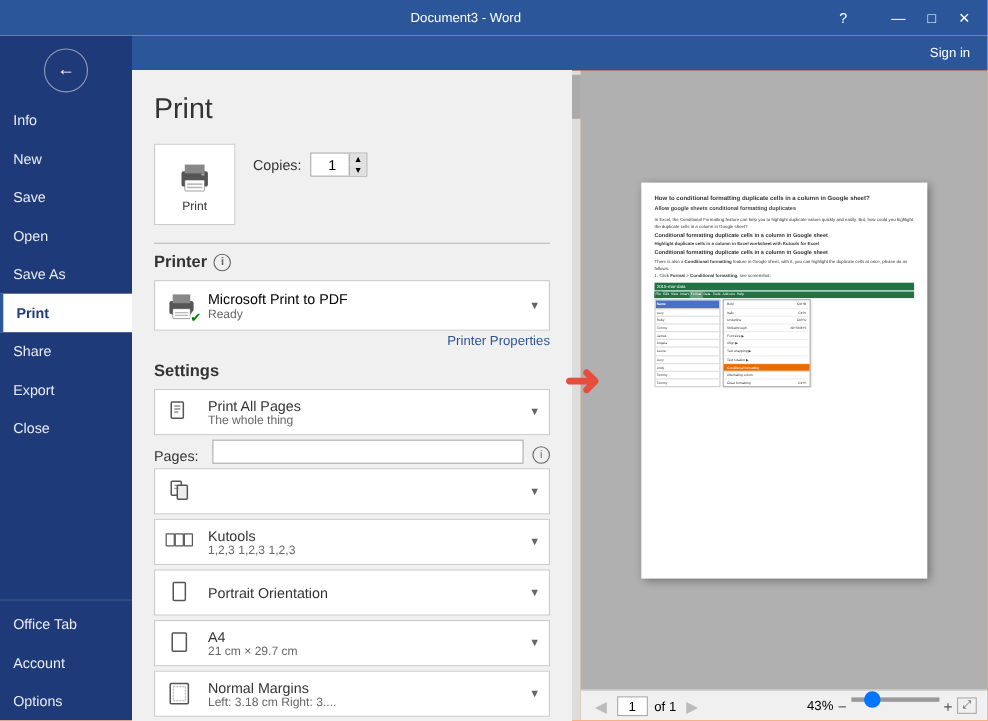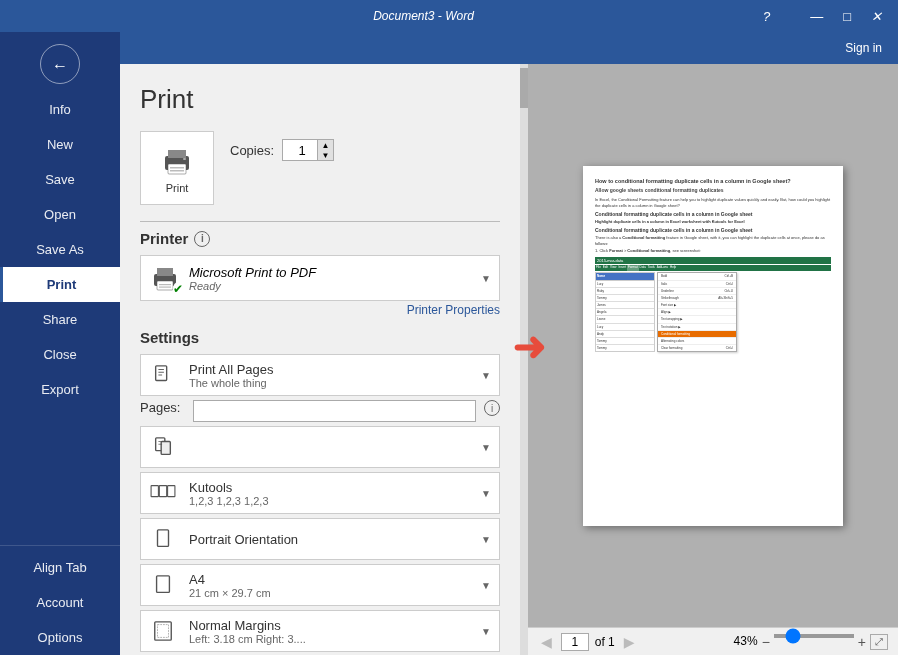--- a/index.html
+++ b/index.html
@@ -9,21 +9,20 @@
     .titlebar {
       background: #2b579a;
       height: 32px;
       display: flex;
       align-items: center;
       justify-content: space-between;
       padding: 0 10px;
       color: white;
       font-size: 12px;
       flex-shrink: 0;
-      font-style: italic;
     }
     .titlebar-title { flex: 1; text-align: center; }
     .titlebar-controls { display: flex; gap: 8px; align-items: center; }
     .titlebar-controls span { cursor: pointer; padding: 2px 6px; font-size: 13px; }
     .titlebar-help { margin-right: 20px; }
 
     
     .app-body { display: flex; flex: 1; overflow: hidden; }
 
     
@@ -46,21 +45,20 @@
       margin: 12px auto 8px auto;
       cursor: pointer;
       font-size: 16px;
       color: white;
     }
     .sidebar-item {
       padding: 10px 12px;
       cursor: pointer;
       font-size: 13px;
       color: rgba(255,255,255,0.9);
-      text-align: center;
     }
     .sidebar-item.active {
       background: white;
       color: #1e3a78;
       font-weight: 600;
       border-left: 3px solid #2b579a;
     }
     .sidebar-divider { height: 1px; background: rgba(255,255,255,0.15); margin: 4px 0; }
     .sidebar-bottom { margin-top: auto; }
 
@@ -215,21 +213,21 @@
     }
     .printer-info { display: flex; align-items: center; gap: 8px; }
 
     .dropdown-arrow {
       font-size: 10px;
       color: #666;
     }
 
     .printer-name { font-size: 13px; font-weight: 500; }
     .printer-status { font-size: 11px; color: #666; }
-    .printer-name-wrap { display: flex; flex-direction: column; font-style: italic; }
+    .printer-name-wrap { display: flex; flex-direction: column; }
 
     .printer-props-link {
       color: #2b579a;
       font-size: 12px;
       text-align: right;
       cursor: pointer;
       margin-bottom: 12px;
     }
 
     
@@ -253,21 +251,21 @@
       justify-content: center;
       flex-shrink: 0;
     }
 
     .setting-text { flex: 1; }
     .setting-main { font-size: 13px; font-weight: 500; color: #333; }
     .setting-sub { font-size: 11px; color: #666; }
 
     .pages-row {
       display: flex;
-      align-items: flex-start;
+      align-items: flex-end;
       gap: 8px;
       margin-bottom: 4px;
     }
     .pages-label { font-size: 13px; color: #333; min-width: 45px; }
     .pages-input {
       flex: 1;
       height: 22px;
       border: 1px solid #aaa;
       padding: 0 4px;
       font-size: 12px;
@@ -418,30 +416,30 @@
     <div class="sidebar-item">
       <span>Save As</span>
     </div>
     <div class="sidebar-item active">
       <span>Print</span>
     </div>
     <div class="sidebar-item">
       <span>Share</span>
     </div>
     <div class="sidebar-item">
+      <span>Export</span>
+    </div>
+    <div class="sidebar-item">
       <span>Close</span>
-    </div>
-    <div class="sidebar-item">
-      <span>Export</span>
     </div>
 
     <div class="sidebar-bottom">
       <div class="sidebar-divider"></div>
       <div class="sidebar-item">
-        <span>Align Tab</span>
+        <span>Office Tab</span>
       </div>
       <div class="sidebar-item">
         <span>Account</span>
       </div>
       <div class="sidebar-item">
         <span>Options</span>
       </div>
     </div>
   </div>
 

